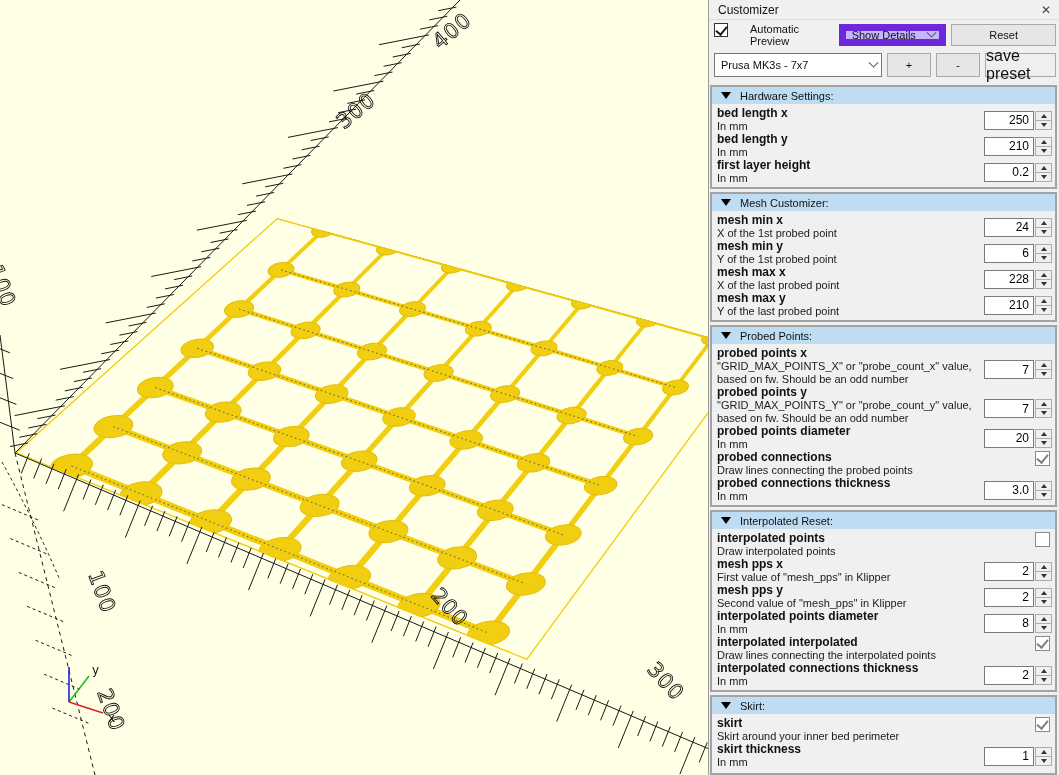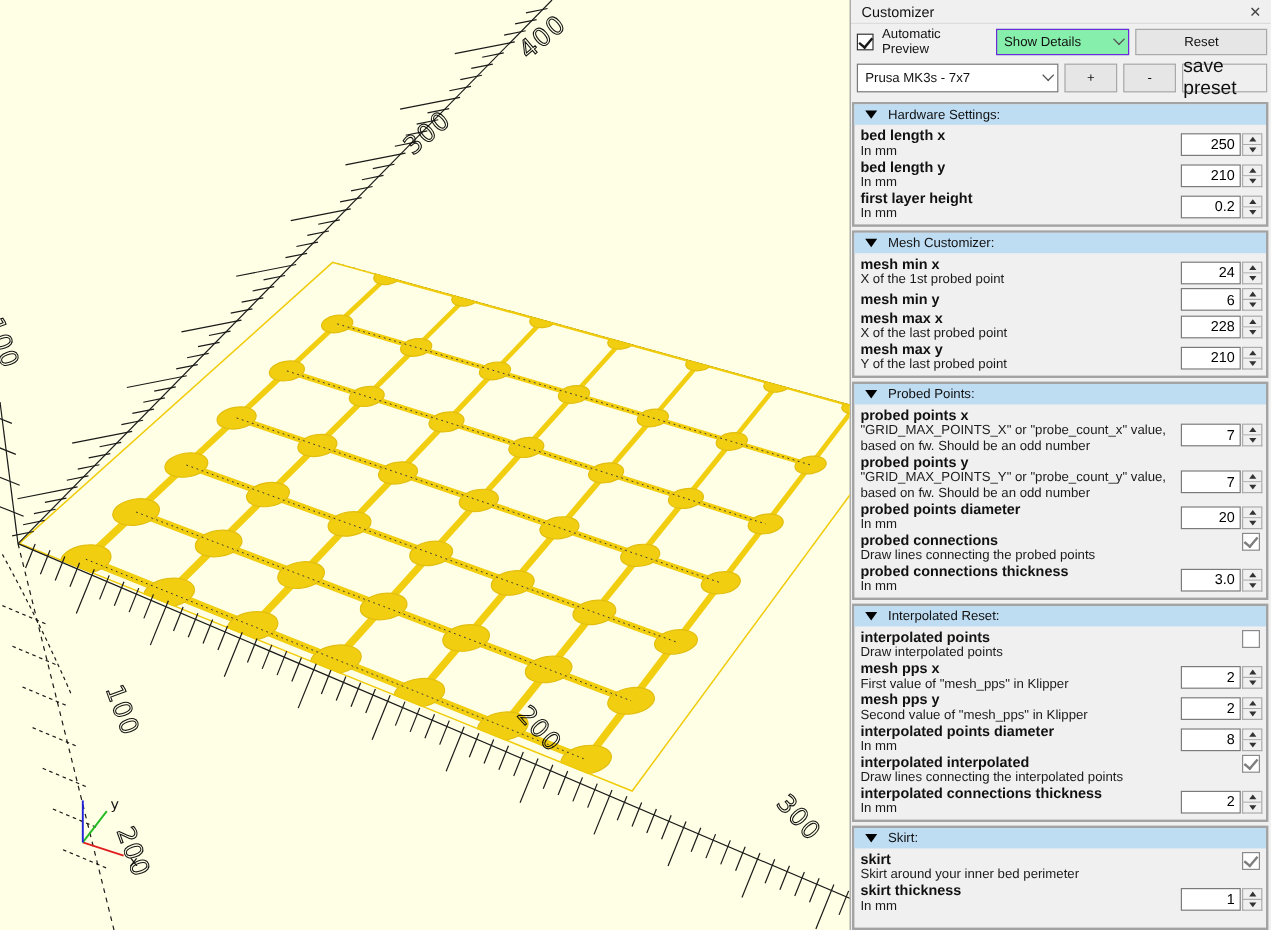--- a/index.html
+++ b/index.html
@@ -10,28 +10,28 @@
   .viewport { width:709px; height:775px; position:relative; overflow:hidden; border-right:1px solid #9a9a9a; }
   .viewport svg { display:block; }
 
   
   .panel { width:350px; height:775px; background:#F0F0F0; display:flex; flex-direction:column; font-size:11px; color:#111; }
   .title-bar { height:20px; display:flex; align-items:center; padding:0 6px 0 9px; background:#F0F0F0; border-bottom:1px solid #dcdcdc; }
   .title-bar .title { font-size:12px; flex:1; }
   .close-x { font-size:12px; color:#444; cursor:default; padding:0 2px; }
 
   .toolbar { display:flex; align-items:center; padding:3px 3px 3px 5px; gap:5px; }
-  .cb-wrap { display:flex; align-items:center; gap:7px; }
+  .cb-wrap { display:flex; gap:22px; }
   .checkbox { width:14px; height:14px; background:#fff; border:1px solid #333; position:relative; flex:none; }
   .checkbox.small { width:15px; height:15px; border:1px solid #8a8a8a; }
   .checkbox.checked::after { content:""; position:absolute; left:3px; top:0px; width:5px; height:9px;
      border-right:2px solid #1a1a1a; border-bottom:2px solid #1a1a1a; transform:rotate(40deg); }
   .checkbox.small.checked::after { border-color:#7e7e7e; }
 
-  .combo { background:#86efac; border:1px solid #6d28d9; height:22px; display:flex; align-items:center;
+  .combo { background:#c4b5fd; border:7px solid #6d28d9; height:22px; display:flex; align-items:center;
      padding:0 4px 0 6px; position:relative; }
   .combo .txt { flex:1; white-space:nowrap; overflow:hidden; }
   .chev { width:7px; height:7px; border-right:1.4px solid #555; border-bottom:1.4px solid #555;
      transform:rotate(45deg) translate(-2px,-2px); flex:none; margin-left:6px; }
   .combo.white { background:#fff; border:1px solid #777; height:24px; }
 
   .btn { background:#e6e6e6; border:1px solid #a9a9a9; height:22px; display:flex; align-items:center;
      justify-content:center; font-size:11px; color:#111; }
   .btn.big { height:24px; }
   .btn.save { font-size:16px; background:#efefef; flex:1; }
@@ -476,20 +476,21 @@
                       <span class="arr-down"></span>
                     </div>
                   </div>
                 </div>
               </div>
             </div>
             <div class="row">
               <div class="flexline">
                 <div class="lcol">
                   <div class="plabel">mesh min y</div>
+                  <div class="pdesc">Y of the 1st probed point</div>
                 </div>
                 <div class="spin">
                   <input readonly="" value="6" style="">
                   <div class="spin-btns">
                     <div class="spin-btn">
                       <span class="arr-up"></span>
                     </div>
                     <div class="spin-btn">
                       <span class="arr-down"></span>
                     </div>

